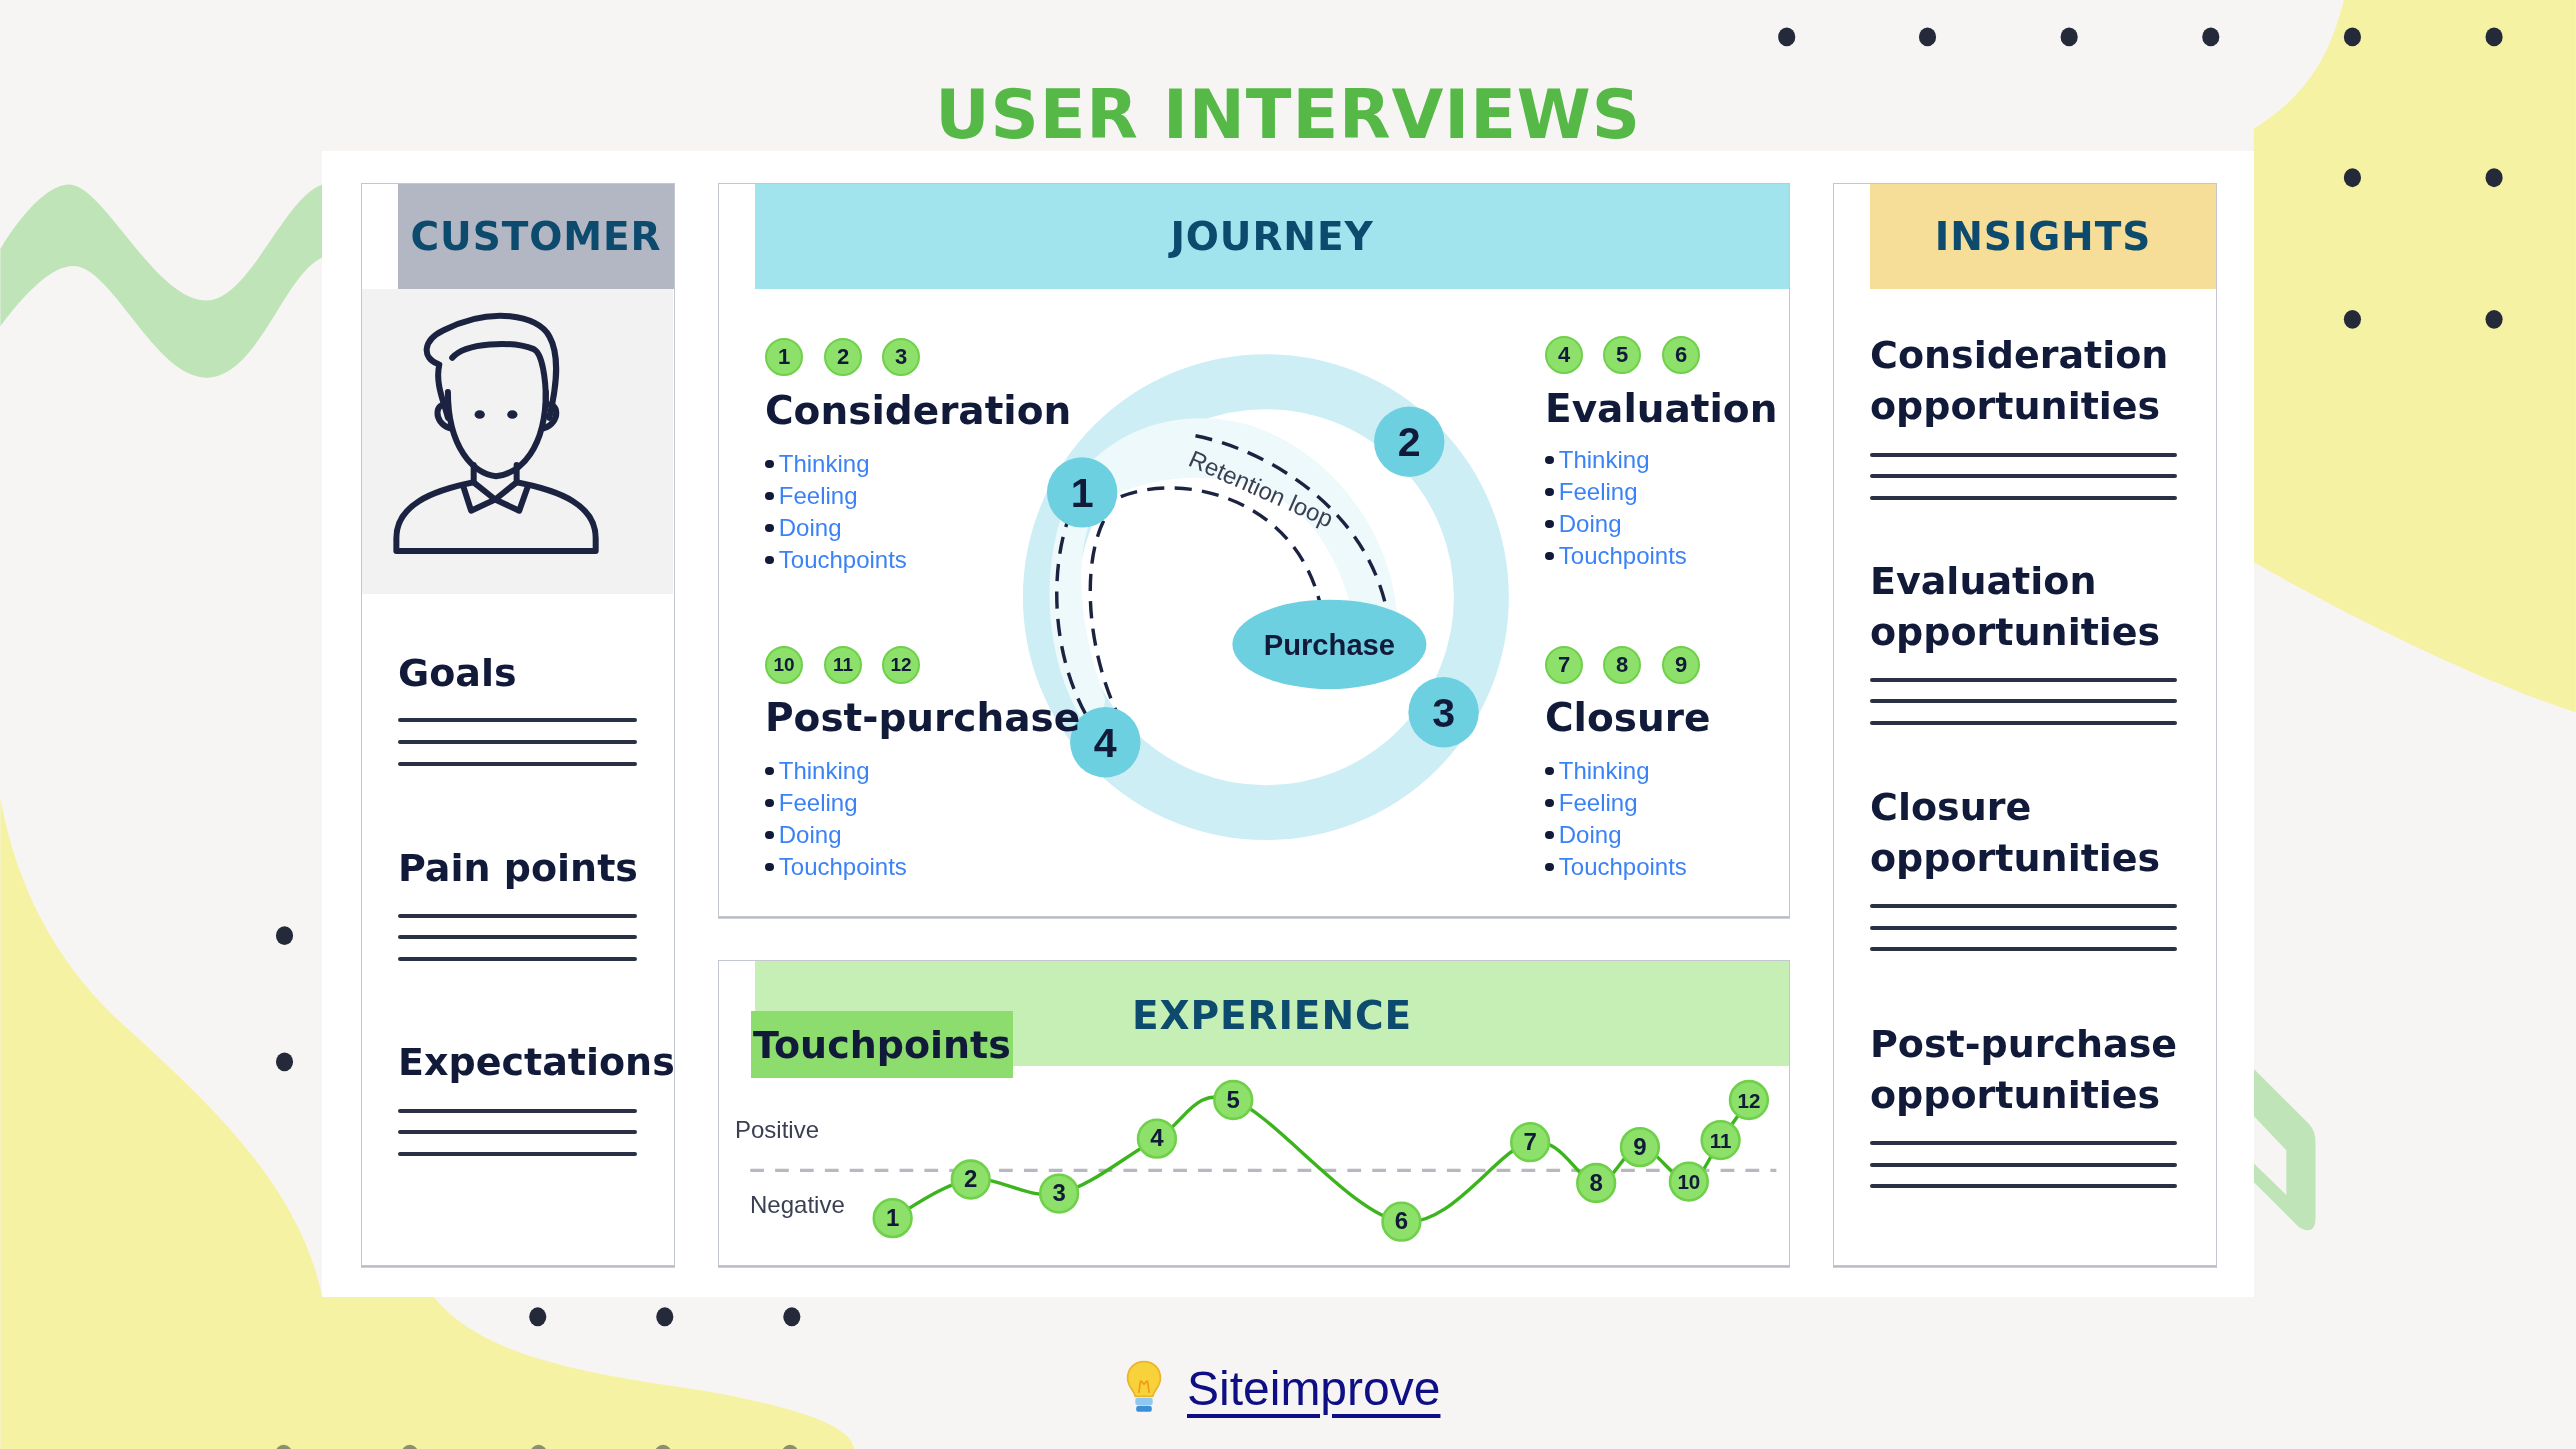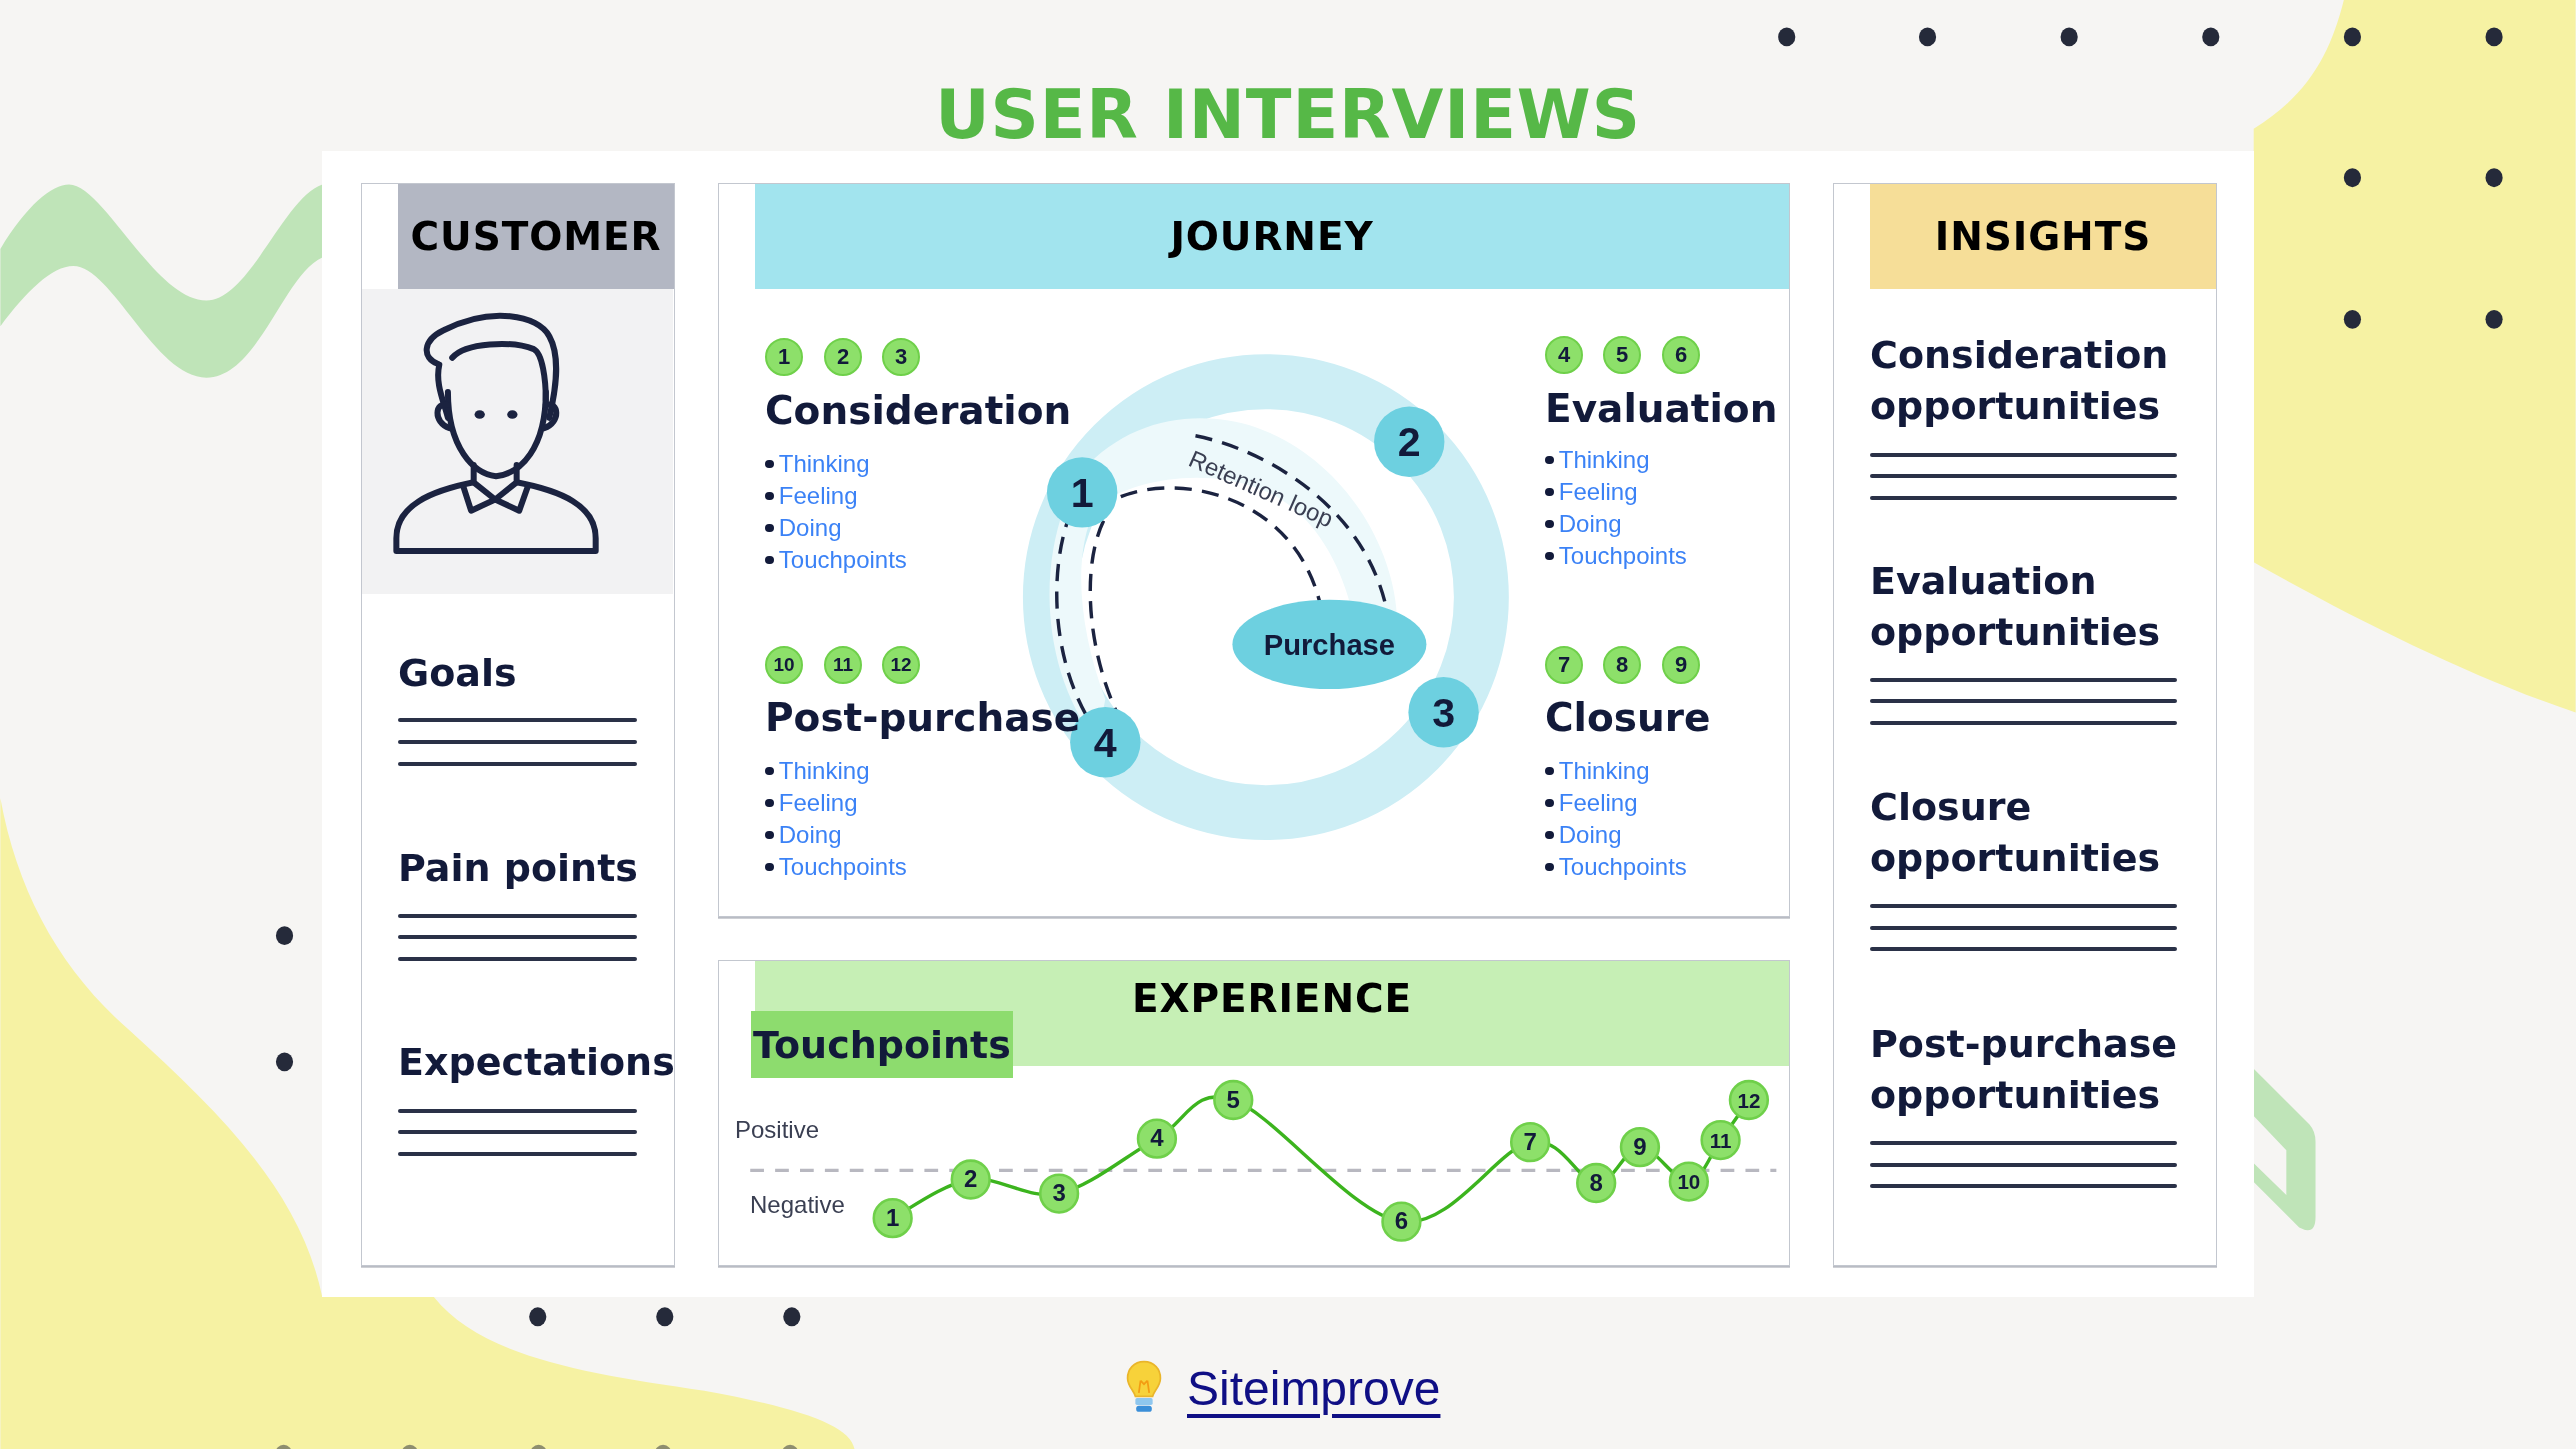--- a/index.html
+++ b/index.html
@@ -2,21 +2,21 @@
 <html style="font-size:13.7px"><head>
 <meta charset="utf-8">
 <style>
   html, body { margin:0; padding:0; }
   body { width:2576px; height:1449px; position:relative; overflow:hidden; background:#f6f5f3; font-family:"Liberation Sans", "DejaVu Sans", sans-serif; color:#121a3a; }
   .abs { position:absolute; }
   #deco { position:absolute; left:0; top:0; width:2576px; height:1449px; }
   .title { position:absolute; left:0; width:2576px; top:76px; text-align:center; font-size:67px; font-weight:700; letter-spacing:0.9px; color:#56b847; font-family:"DejaVu Sans", sans-serif; }
   .card { position:absolute; left:322px; top:151px; width:1932px; height:1146px; background:#ffffff; }
   .panel { position:absolute; background:#fff; border:1.7px solid #c3c7cf; box-sizing:border-box; box-shadow: 0 1.7px 0 #b9bcc4; }
-  .panel-header { position:absolute; left:0; top:0; right:0; height:105px; display:flex; align-items:center; justify-content:center; font-weight:700; font-size:39px; letter-spacing:0.9px; font-family:"DejaVu Sans", sans-serif; color:#000000;margin-left:36px; }
+  .panel-header { position:absolute; left:0; top:0; right:0; height:105px; display:flex; align-items:center; justify-content:center; font-weight:700; font-size:39px; letter-spacing:0.9px; font-family:"DejaVu Sans", sans-serif; color:#0c4a6e;margin-left:36px; }
   .section-label { position:absolute; font-weight:700; font-size:38px; font-family:"DejaVu Sans", sans-serif; color:#121a3a; line-height:1.35; }
   .rule { position:absolute; height:4.3px; background:#2a3147; border-radius:2.6px; }
   .link { position:absolute; font-size:48px; color:#0f0f85; text-decoration:underline; text-decoration-thickness:4.3px; text-underline-offset:8.6px; cursor:pointer; }
   .stage-title { position:absolute; font-weight:700; font-size:39px; font-family:"DejaVu Sans", sans-serif; color:#121a3a; }
   .bullets { position:absolute; margin:0; padding:0; list-style:none; font-size:24px; color:#3b82f6; }
   .bullets li { height:32px; line-height:32px; white-space:nowrap; }
   .bullets li::before { content:""; display:inline-block; width:8.6px; height:8.6px; border-radius:50%; background:#121a3a; margin-right:5.2px; vertical-align:middle; position:relative; top:-1.7px; }
   .badge { position:absolute; width:38px; height:38px; border-radius:50%; background:#8de06a; border:2.6px solid #6fd04a; box-sizing:border-box; display:flex; align-items:center; justify-content:center; font-size:22px; font-weight:700; color:#121a3a; }
   .tag { position:absolute; left:751px; top:1011px; width:262px; height:67px; background:#8ddc6e; display:flex; align-items:center; justify-content:center; font-weight:700; font-size:38px; font-family:"DejaVu Sans", sans-serif; color:#121a3a; }
   .axis-label { position:absolute; font-size:24px; color:#3a3f52; }
@@ -171,21 +171,21 @@
     <ul class="bullets" style="left:826px; top:571px;">
       <li>Thinking</li>
       <li>Feeling</li>
       <li>Doing</li>
       <li>Touchpoints</li>
     </ul>
   </div>
 </div>
 
 <div class="panel" style="left:718px; top:960px; width:1072px; height:306px;">
-  <div class="panel-header" style="background:#c6efb5; height:105px; align-items:flex-start; padding-top:15px; box-sizing:border-box;">EXPERIENCE</div>
+  <div class="panel-header" style="background:#c6efb5; height:105px; align-items:flex-start; padding-top:32px; box-sizing:border-box;">EXPERIENCE</div>
   <div class="axis-label" style="left:16px; top:155px;">Positive</div>
   <div class="axis-label" style="left:31px; top:230px;">Negative</div>
   <svg class="abs" id="exp-chart" style="left:0; top:0;" width="1068" height="302" viewBox="0 0 1244 352">
       <line x1="36" x2="1232" y1="244" y2="244" stroke="#b8b8c0" stroke-width="4" stroke-dasharray="16,13"></line>
       <path d="M202,299.76 C217.16666666666666,292.24333333333334 260.6666666666667,259.4433333333333 293,254.66 C325.3333333333333,249.87666666666667 359.8333333333333,278.9866666666667 396,271.06 C432.1666666666667,263.1333333333333 476.1666666666667,225.27666666666667 510,207.1 C543.8333333333334,188.92333333333332 551.5,145.87333333333333 599,162 C646.5,178.12666666666667 737.3333333333334,295.66 795,303.86 C852.6666666666666,312.06 907.1666666666666,218.71666666666667 945,211.2 C982.8333333333334,203.6833333333333 1000.6666666666666,257.80333333333334 1022,258.76 C1043.3333333333333,259.71666666666664 1055,217.21333333333334 1073,216.94 C1091,216.66666666666666 1114.3333333333333,258.4866666666667 1130,257.12 C1145.6666666666667,255.75333333333333 1155.3333333333333,224.59333333333333 1167,208.74 C1178.6666666666667,192.88666666666668 1194.5,169.79 1200,162" fill="none" stroke="#3cb41e" stroke-width="4"></path>
       <circle cx="202" cy="299.76" r="22" fill="#8de06a" stroke="#6fd04a" stroke-width="3"></circle>
       <text x="202" y="308.76" text-anchor="middle" font-size="28" font-weight="700" fill="#121a3a">1</text>
       <circle cx="293" cy="254.66" r="22" fill="#8de06a" stroke="#6fd04a" stroke-width="3"></circle>
       <text x="293" y="263.65999999999997" text-anchor="middle" font-size="28" font-weight="700" fill="#121a3a">2</text>
       <circle cx="396" cy="271.06" r="22" fill="#8de06a" stroke="#6fd04a" stroke-width="3"></circle>

